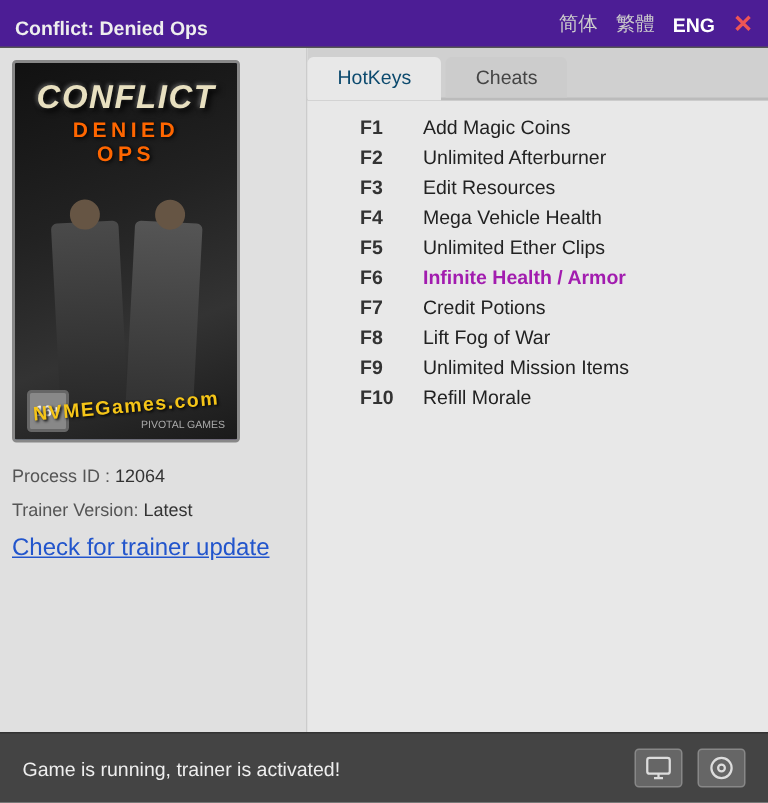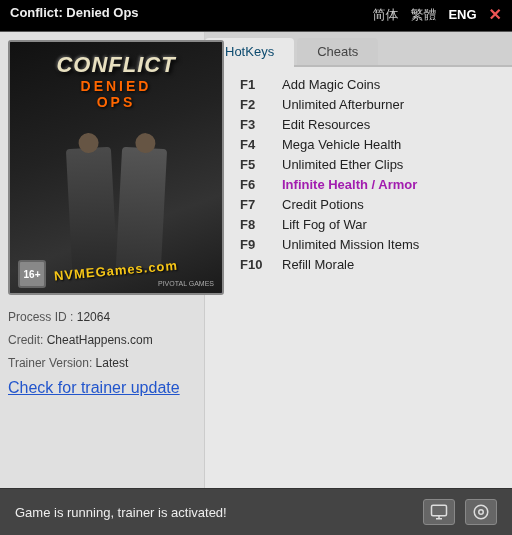--- a/index.html
+++ b/index.html
@@ -8,24 +8,24 @@
       height: 535px;
       background: #2b2b2b;
       font-family: Arial, sans-serif;
       font-size: 13px;
       color: #222;
       overflow: hidden;
     }
 
     
     #titlebar {
-      background: #000000;
+      background: #4c1d95;
       height: 32px;
       display: flex;
-      align-items: flex-start;
+      align-items: flex-end;
       justify-content: space-between;
       padding: 5px 10px;
       border-bottom: 1px solid #555;
     }
     #titlebar-title {
       color: #eee;
       font-size: 13px;
       font-weight: bold;
     }
     #titlebar-right {
@@ -65,21 +65,21 @@
     #left-panel {
       width: 205px;
       display: flex;
       flex-direction: column;
       padding: 8px;
       background: #e0e0e0;
       border-right: 1px solid #ccc;
     }
 
     #game-image {
-      width: 216px;
+      width: 152px;
       height: 255px;
       background: linear-gradient(135deg, #1a1a2e 0%, #16213e 30%, #0f3460 60%, #533483 100%);
       border: 2px solid #888;
       border-radius: 3px;
       position: relative;
       overflow: hidden;
       display: flex;
       align-items: flex-end;
       justify-content: center;
     }
@@ -335,24 +335,20 @@
         <div class="watermark">NVMEGames.com</div>
         <div class="developer-logo">PIVOTAL
 GAMES</div>
       </div>
     </div>
 
     <div id="info-section">
       <div class="info-row">
         <span class="info-label">Process ID :</span>
         <span>12064</span>
-      </div>
-      <div class="info-row">
-        <span class="info-label">Credit:</span>
-        <span>CheatHappens.com</span>
       </div>
       <div class="info-row">
         <span class="info-label">Trainer Version:</span>
         <span>Latest</span>
       </div>
       <div class="info-row">
         <a class="info-link" href="#">Check for trainer update</a>
       </div>
     </div>
   </div>

